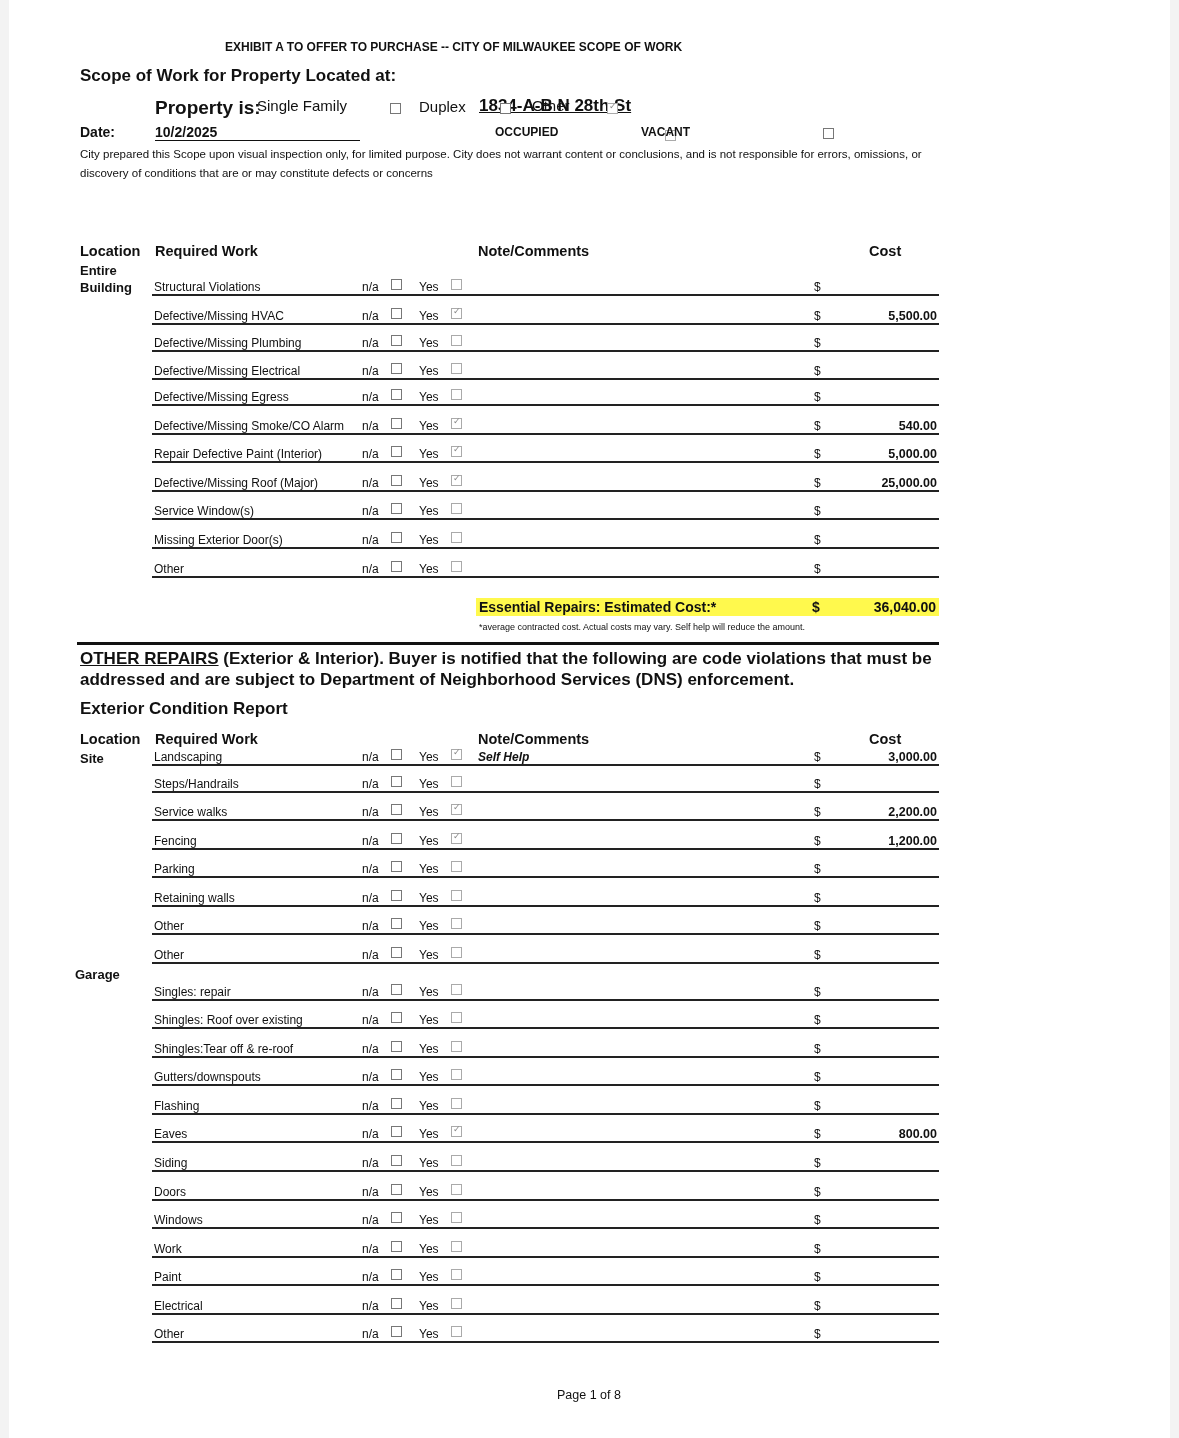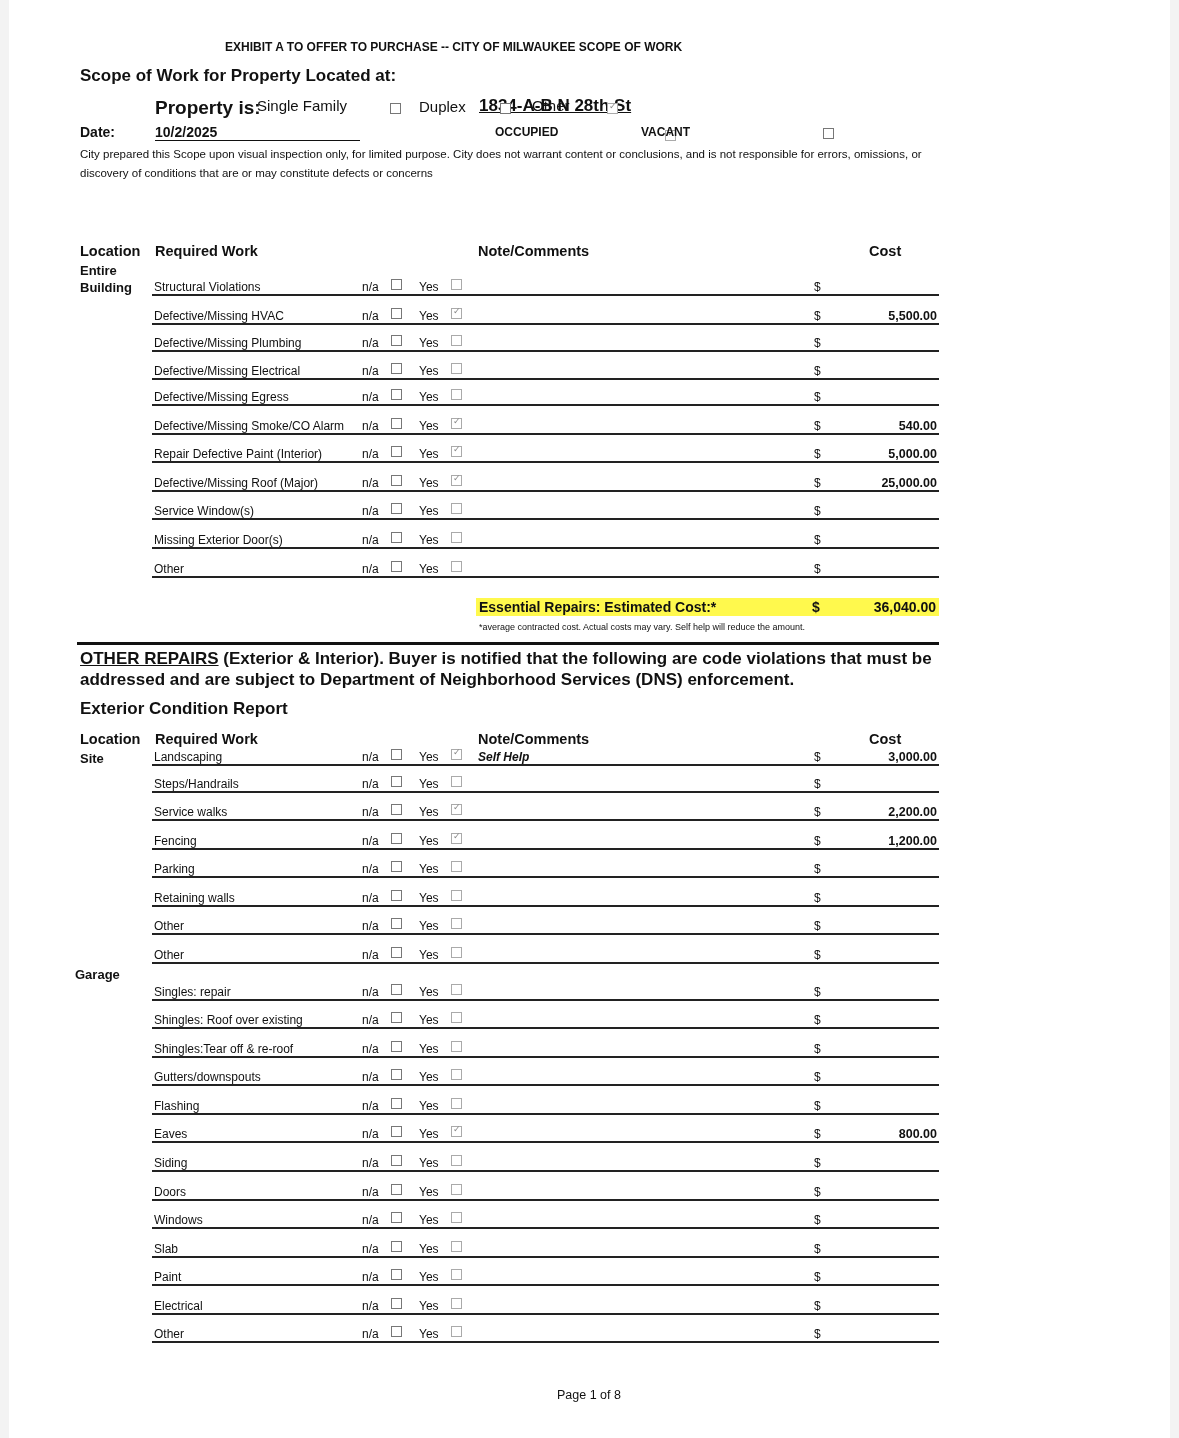--- a/index.html
+++ b/index.html
@@ -380,21 +380,21 @@
         <span class="work">Windows</span>
         <span class="na">n/a</span>
         <span class="cb cb-na"></span>
         <span class="yes">Yes</span>
         <span class="cb cb-yes faint"></span>
         <span class="note"></span>
         <span class="dollar">$</span>
         <span class="cost"></span>
       </div>
       <div class="row" style="top: 1238px;">
-        <span class="work">Slab</span>
+        <span class="work">Work</span>
         <span class="na">n/a</span>
         <span class="cb cb-na"></span>
         <span class="yes">Yes</span>
         <span class="cb cb-yes faint"></span>
         <span class="note"></span>
         <span class="dollar">$</span>
         <span class="cost"></span>
       </div>
       <div class="row" style="top: 1266px;">
         <span class="work">Paint</span>

